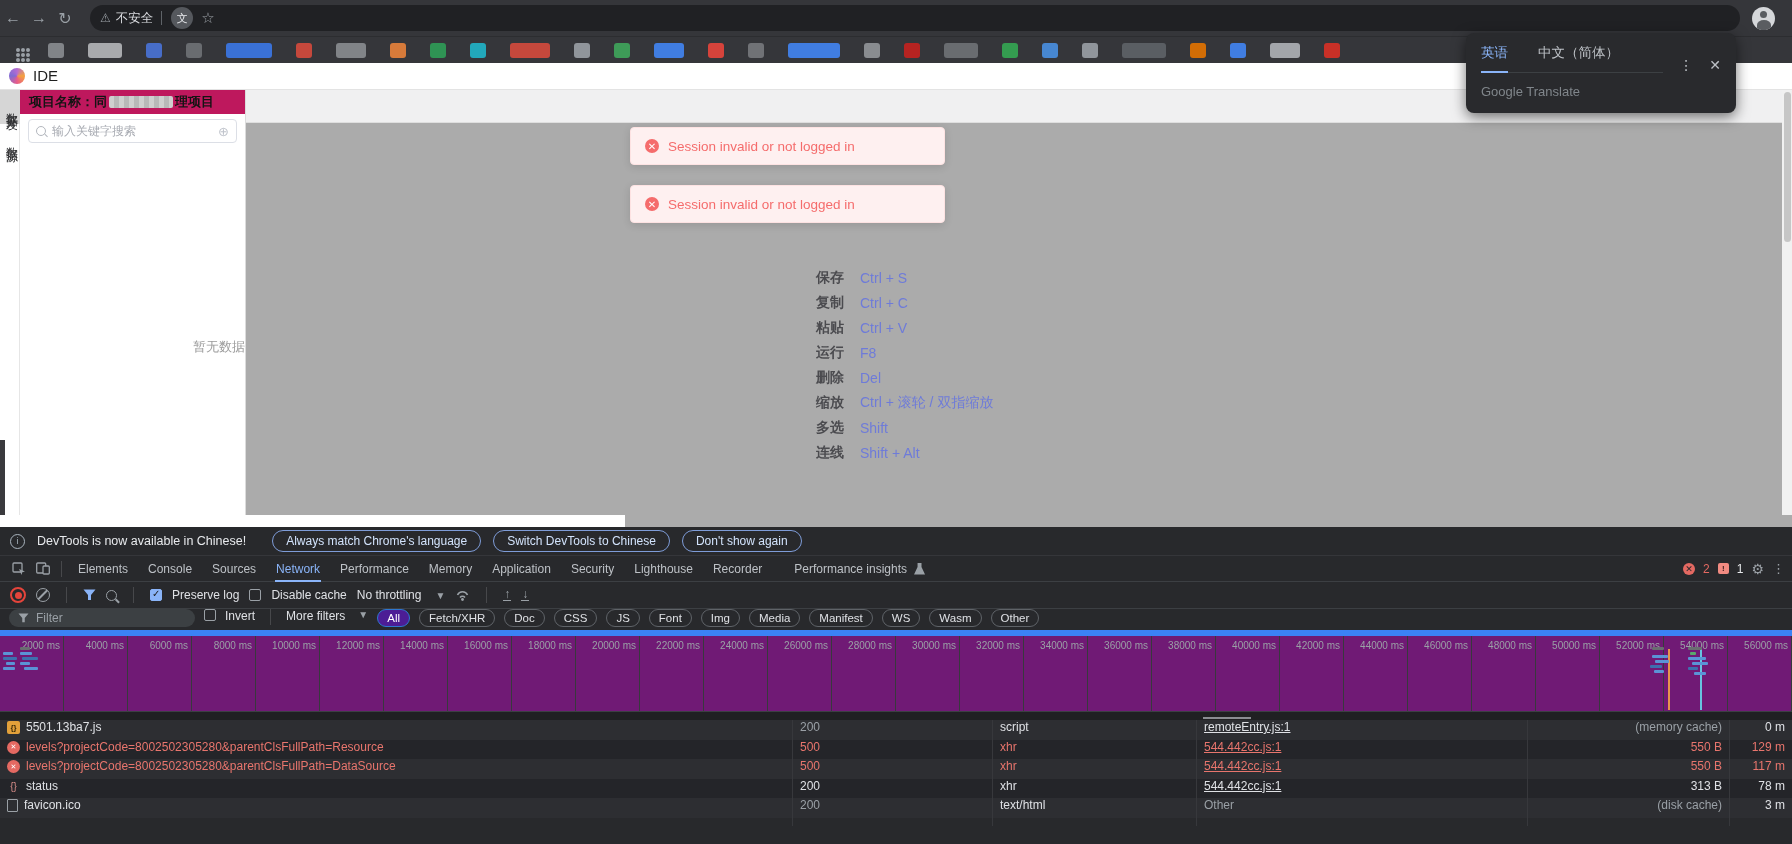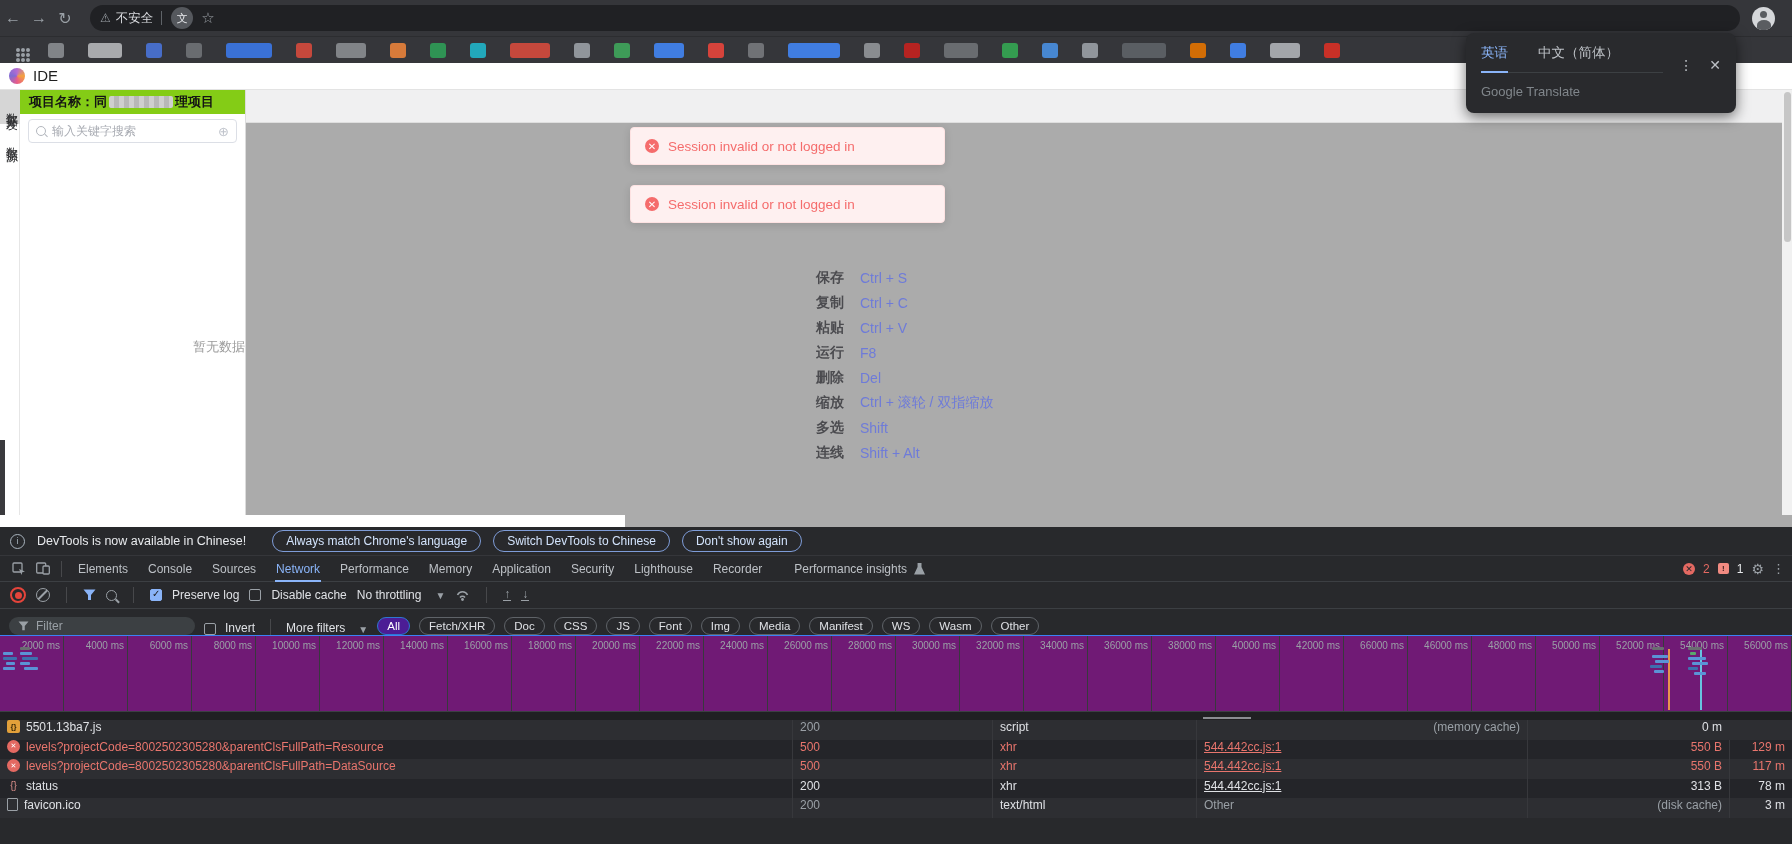--- a/index.html
+++ b/index.html
@@ -40,21 +40,21 @@
   .favicon{width:16px;height:16px;border-radius:50%;background:conic-gradient(#b36bd4,#f5a23c,#e85c8a,#7f6bd4,#b36bd4)}
   .page-title-text{color:#1f1f1f;font-size:15px}
 
   #sidestrip{left:0;top:90px;width:20px;height:437px;background:#fff;border-right:1px solid #e6e6e6;box-sizing:border-box}
   .vtab{writing-mode:vertical-rl;text-orientation:upright;font-size:12px;color:#303133;width:20px;
         padding:13px 0;text-align:center;letter-spacing:2px}
   .vtab.active{background:#d6d6d6}
   .strip-handle{left:0;top:440px;width:5px;height:87px;background:#3a3a3d}
 
   #leftpanel{left:20px;top:90px;width:226px;height:437px;background:#fff;border-right:1px solid #dcdcdc;box-sizing:border-box}
-  .panel-head{height:24px;display:flex;align-items:center;padding:0 9px;font-weight:bold;font-size:13px;color:#141414;background:#84cc16}
+  .panel-head{height:24px;display:flex;align-items:center;padding:0 9px;font-weight:bold;font-size:13px;color:#141414;background:#be185d}
   .redact-lt{display:inline-block;height:12px;width:64px;margin:0 2px;border-radius:2px;
              background:repeating-linear-gradient(90deg,#cfcfcf 0 5px,#b8b8b8 5px 10px)}
   .searchbox{margin:5px 8px;height:22px;border:1px solid #dcdfe6;border-radius:4px;display:flex;align-items:center;
              gap:6px;padding:0 7px;color:#a8abb2;font-size:12px}
   .mag{width:8px;height:8px;border:1.4px solid #b3b7be;border-radius:50%;position:relative;flex:none}
   .mag::after{content:"";position:absolute;width:4px;height:1.4px;background:#b3b7be;left:7px;top:8px;transform:rotate(45deg)}
   .crosshair{margin-left:auto;color:#c0c4cc;font-size:13px}
   .empty-text{position:absolute;left:0;top:248px;width:100%;text-align:right;color:#9b9b9b;font-size:13px}
 
   #canvas{left:246px;top:90px;width:1546px;height:437px;background:#ababab}
@@ -120,22 +120,22 @@
   .clearbtn::after{content:"";position:absolute;width:13px;height:1.5px;background:#9aa0a6;left:-1.5px;top:5px;transform:rotate(-45deg)}
   .magd{width:9px;height:9px;border:1.6px solid #9aa0a6;border-radius:50%;position:relative;flex:none}
   .magd::after{content:"";position:absolute;width:5px;height:1.6px;background:#9aa0a6;left:8px;top:9px;transform:rotate(45deg)}
   .cb{width:12px;height:12px;border:1.5px solid #9aa0a6;border-radius:2px;flex:none;box-sizing:border-box}
   .cb.on{background:#8ab4f8;border-color:#8ab4f8;position:relative}
   .cb.on::after{content:"✓";position:absolute;left:1px;top:-2px;color:#202124;font-size:10px;font-weight:bold}
   .lbl{color:#dfe1e5;white-space:nowrap}
   .caret{color:#9aa0a6;font-size:10px;margin-left:4px}
   .ud{color:#9aa0a6;font-size:12px;border-bottom:1.5px solid #9aa0a6;line-height:11px;padding:0 1px}
 
-  #filterrow{height:27px;display:flex;align-items:flex-end;gap:9px;padding:0 9px;
-             border-bottom:1px solid #3b82f6;box-sizing:border-box}
+  #filterrow{height:27px;display:flex;align-items:flex-start;gap:9px;padding:0 9px;
+             border-bottom:6px solid #3b82f6;box-sizing:border-box}
   .fpill{width:168px;height:18px;background:#3c4043;border-radius:10px;display:flex;align-items:center;
          gap:7px;padding:0 9px;color:#9aa0a6}
   .tpill{border:1px solid #5f6368;border-radius:10px;padding:2px 9px;color:#dfe1e5;font-size:11.5px;white-space:nowrap}
   .tpill.active{background:#4c1d95;border-color:#2e77d0;color:#fff}
 
   #timeline{height:76px;position:relative;border-bottom:1px solid #3c3f43;box-sizing:border-box;
             display:flex;overflow:hidden;background:#701a75}
   .tick{width:64px;flex:none;border-right:1px solid #38393d;box-sizing:border-box;color:#9aa0a6;
         font-size:10px;text-align:right;padding:4px 3px 0 0;white-space:nowrap;overflow:hidden}
   .wbar{position:absolute;height:3px;background:#5b93d6;border-radius:1px}
@@ -147,21 +147,21 @@
 
   .ggrid{display:grid;grid-template-columns:792px 200px 204px 331px 202px 1fr}
   #ghead{height:26px;border-bottom:1px solid #3c3f43;box-sizing:border-box;align-items:stretch}
   .gh{display:flex;align-items:center;padding:0 7px;color:#d5d7da;border-left:1px solid #3c3f43;overflow:hidden}
   .gh:first-child{border-left:none}
   #gpartial{height:8px;background:#1f2022;position:relative}
   #gpartial::after{content:"";position:absolute;left:1203px;bottom:1px;width:48px;height:2px;background:#8a8d92}
   .grow{height:19.6px;align-items:stretch}
   #grows .grow:nth-child(odd){background:#2d2e32}
   #grows .grow:nth-child(even){background:#242529}
-  .gc{display:flex;align-items:flex-start;padding:0 7px;overflow:hidden;white-space:nowrap;border-left:1px solid #37383c}
+  .gc{display:flex;align-items:flex-end;padding:14px 7px;overflow:hidden;white-space:nowrap;border-left:1px solid #37383c}
   .gc:first-child{border-left:none;gap:6px}
   .gc.z,.gc.t{justify-content:flex-end}
   .c-light{color:#dfe1e5}.c-gray{color:#9aa0a6}.c-red{color:#e8756d}.u{text-decoration:underline}
   .ric{width:13px;height:13px;border-radius:2px;flex:none;display:flex;align-items:center;justify-content:center;font-size:8px}
   .ric.ic-js{background:#e2a03a;color:#3a2a08;font-weight:bold}
   .ric.ic-js::before{content:"{}"}
   .ric.ic-err{background:#e46962;border-radius:50%;color:#fff}
   .ric.ic-err::before{content:"✕";font-size:7px}
   .ric.ic-xhr{color:#d98e8a;font-size:10px}
   .ric.ic-xhr::before{content:"{}"}
@@ -420,21 +420,21 @@
       <span class="tick">24000 ms</span>
       <span class="tick">26000 ms</span>
       <span class="tick">28000 ms</span>
       <span class="tick">30000 ms</span>
       <span class="tick">32000 ms</span>
       <span class="tick">34000 ms</span>
       <span class="tick">36000 ms</span>
       <span class="tick">38000 ms</span>
       <span class="tick">40000 ms</span>
       <span class="tick">42000 ms</span>
-      <span class="tick">66000 ms</span>
+      <span class="tick">44000 ms</span>
       <span class="tick">46000 ms</span>
       <span class="tick">48000 ms</span>
       <span class="tick">50000 ms</span>
       <span class="tick">52000 ms</span>
       <span class="tick">54000 ms</span>
       <span class="tick">56000 ms</span>
 
     <span class="wbar" style="left:3px;top:16px;width:10px"></span>
     <span class="wbar dk" style="left:3px;top:21px;width:14px"></span>
     <span class="wbar" style="left:6px;top:26px;width:9px"></span>
@@ -463,20 +463,23 @@
   <div id="gpartial"></div>
 
   <div id="grows">
     <div class="grow ggrid">
         <span class="gc">
           <span class="ric ic-js"></span>
           <span class="c-light">5501.13ba7.js</span>
         </span>
         <span class="gc c-gray">200</span>
         <span class="gc c-light">script</span>
+        <span class="gc">
+          <span class="c-light u">remoteEntry.js:1</span>
+        </span>
         <span class="gc z c-gray">(memory cache)</span>
         <span class="gc t c-light">0 m</span>
       </div>
       <div class="grow ggrid">
         <span class="gc">
           <span class="ric ic-err"></span>
           <span class="c-red">levels?projectCode=8002502305280&amp;parentClsFullPath=Resource</span>
         </span>
         <span class="gc c-red">500</span>
         <span class="gc c-red">xhr</span>

